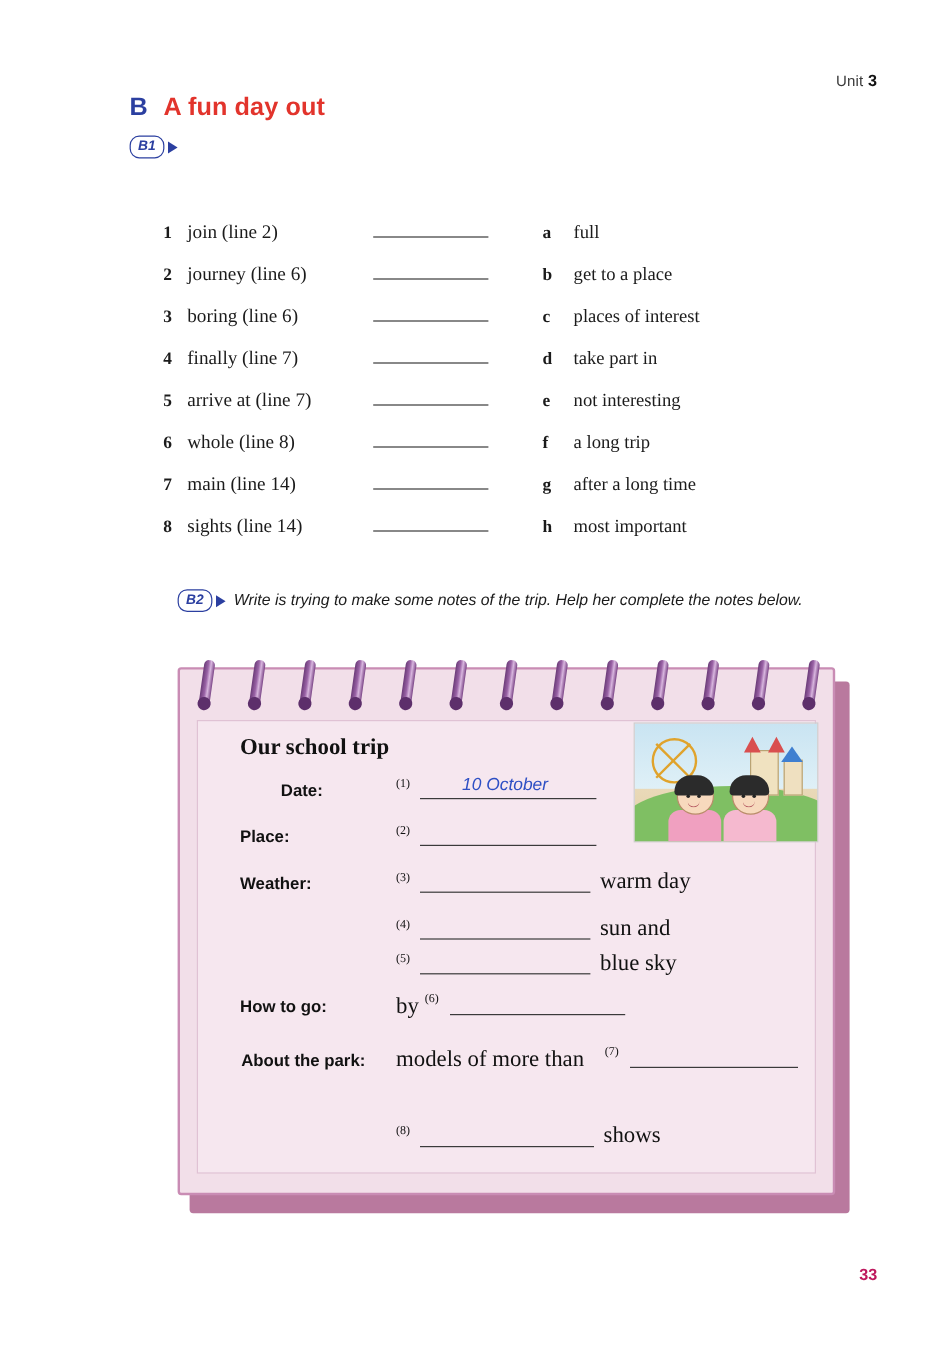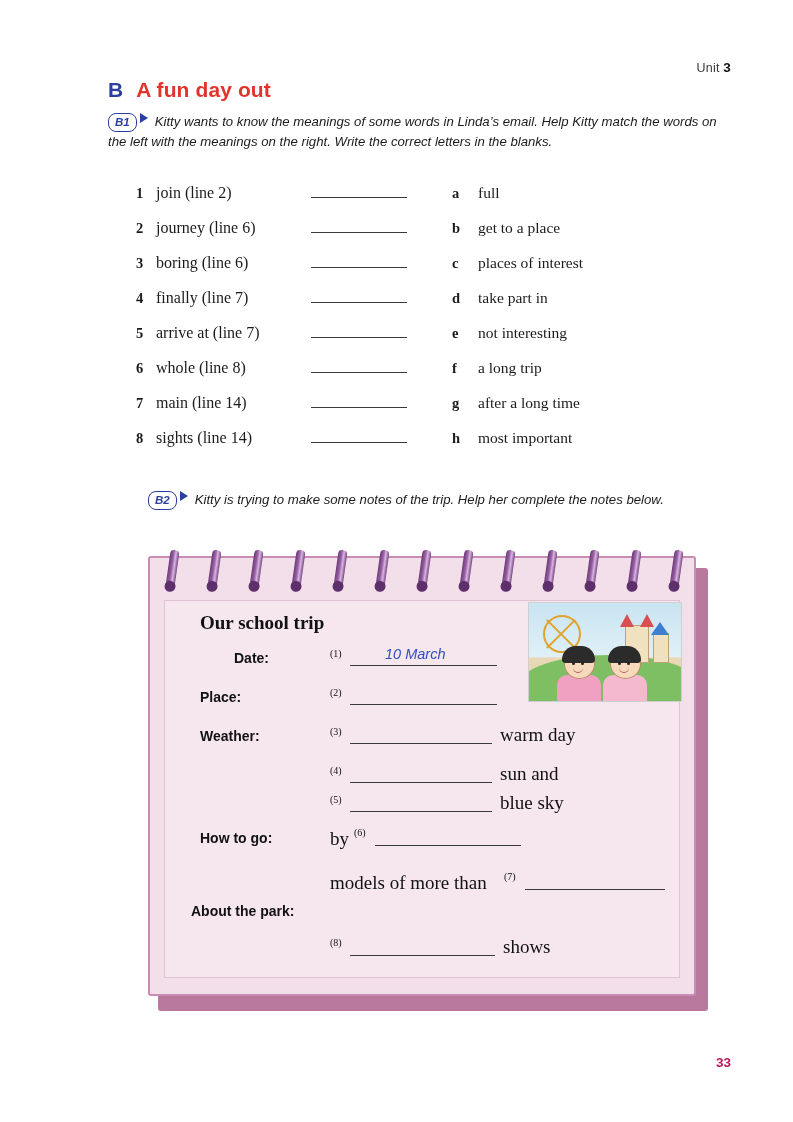--- a/index.html
+++ b/index.html
@@ -57,20 +57,21 @@
     font-family: "Liberation Sans", sans-serif;
     font-weight: bold;
     font-size: 21px;
     color: #e2342c;
     letter-spacing: .1px;
   }
 
   
   .tag {
     display: inline-flex;
+    align-items: center;
     vertical-align: middle;
     margin-right: 7px;
   }
   .tag .pill {
     background: #ffffff;
     border: 1.6px solid #2b3fa0;
     border-radius: 8px;
     color: #2b3fa0;
     font-family: "Liberation Sans", sans-serif;
     font-weight: bold;
@@ -386,21 +387,21 @@
 
   <div class="section-head">
     <span class="section-letter">B</span>
     <span class="section-title">A fun day out</span>
   </div>
 
   <div class="instr" id="b1-instr">
     <span class="tag">
       <span class="pill">B1</span>
       <span class="arrow"></span>
-    </span><span>Kitty wants to know the meanings of some words in Linda’s email. Help Kitty match the words on the left with the meanings on the right. Write the correct letters in the blanks.</span>
+    </span>
   </div>
 
   <div class="match">
 
     <div class="match-row">
       <span class="m-num">1</span>
       <span class="m-word">join (line 2)</span>
       <span class="m-blank"></span>
       <span class="m-gap"></span>
       <span class="m-letter">a</span>
@@ -469,21 +470,21 @@
       <span class="m-letter">h</span>
       <span class="m-def">most important</span>
     </div>
 
   </div>
 
   <div class="instr" id="b2-instr">
     <span class="tag">
       <span class="pill">B2</span>
       <span class="arrow"></span>
-    </span><span>Kitty is trying to make some notes of the trip. Help her complete the notes below.</span>
+    </span><span>Write is trying to make some notes of the trip. Help her complete the notes below.</span>
   </div>
 
   <div class="notepad-wrap">
     <div class="pad-shadow"></div>
     <div class="pad-body">
       <div class="pad-inner"></div>
 
       <div class="rings">
         <span class="ring" style="left:0px"></span>
         <span class="ring" style="left:42px"></span>
@@ -521,21 +522,21 @@
           <div class="eye r"></div>
           <div class="smile"></div>
         </div>
       </div>
 
       <div class="pad-title">Our school trip</div>
 
       <div class="field-label" style="left:50px; top:92px;padding-left:34px;">Date:</div>
       <div class="num-sup" style="left:180px; top:90px;">(1)</div>
       <div class="line" style="left:200px; top:107px; width:147px;"></div>
-      <div class="hand" style="left:235px; top:88px;">10 March</div>
+      <div class="hand" style="left:235px; top:88px;">10 October</div>
 
       <div class="field-label" style="left:50px; top:131px;">Place:</div>
       <div class="num-sup" style="left:180px; top:129px;">(2)</div>
       <div class="line" style="left:200px; top:146px; width:147px;"></div>
 
       <div class="field-label" style="left:50px; top:170px;">Weather:</div>
       <div class="num-sup" style="left:180px; top:168px;">(3)</div>
       <div class="line" style="left:200px; top:185px; width:142px;"></div>
       <div class="pad-text" style="left:350px; top:166px;">warm day</div>
 
@@ -545,21 +546,21 @@
 
       <div class="num-sup" style="left:180px; top:236px;">(5)</div>
       <div class="line" style="left:200px; top:253px; width:142px;"></div>
       <div class="pad-text" style="left:350px; top:234px;">blue sky</div>
 
       <div class="field-label" style="left:50px; top:272px;">How to go:</div>
       <div class="pad-text" style="left:180px; top:270px;">by</div>
       <div class="num-sup" style="left:204px; top:269px;">(6)</div>
       <div class="line" style="left:225px; top:287px; width:146px;"></div>
 
-      <div class="field-label" style="left:41px; top:317px;margin-top:28px;">About the park:</div>
+      <div class="field-label" style="left:51px; top:317px;">About the park:</div>
       <div class="pad-text" style="left:180px; top:314px;">models of more than</div>
       <div class="num-sup" style="left:354px; top:313px;">(7)</div>
       <div class="line" style="left:375px; top:331px; width:140px;"></div>
 
 
       <div class="num-sup" style="left:180px; top:379px;">(8)</div>
       <div class="line" style="left:200px; top:397px; width:145px;"></div>
       <div class="pad-text" style="left:353px; top:378px;">shows</div>
     </div>
   </div>

